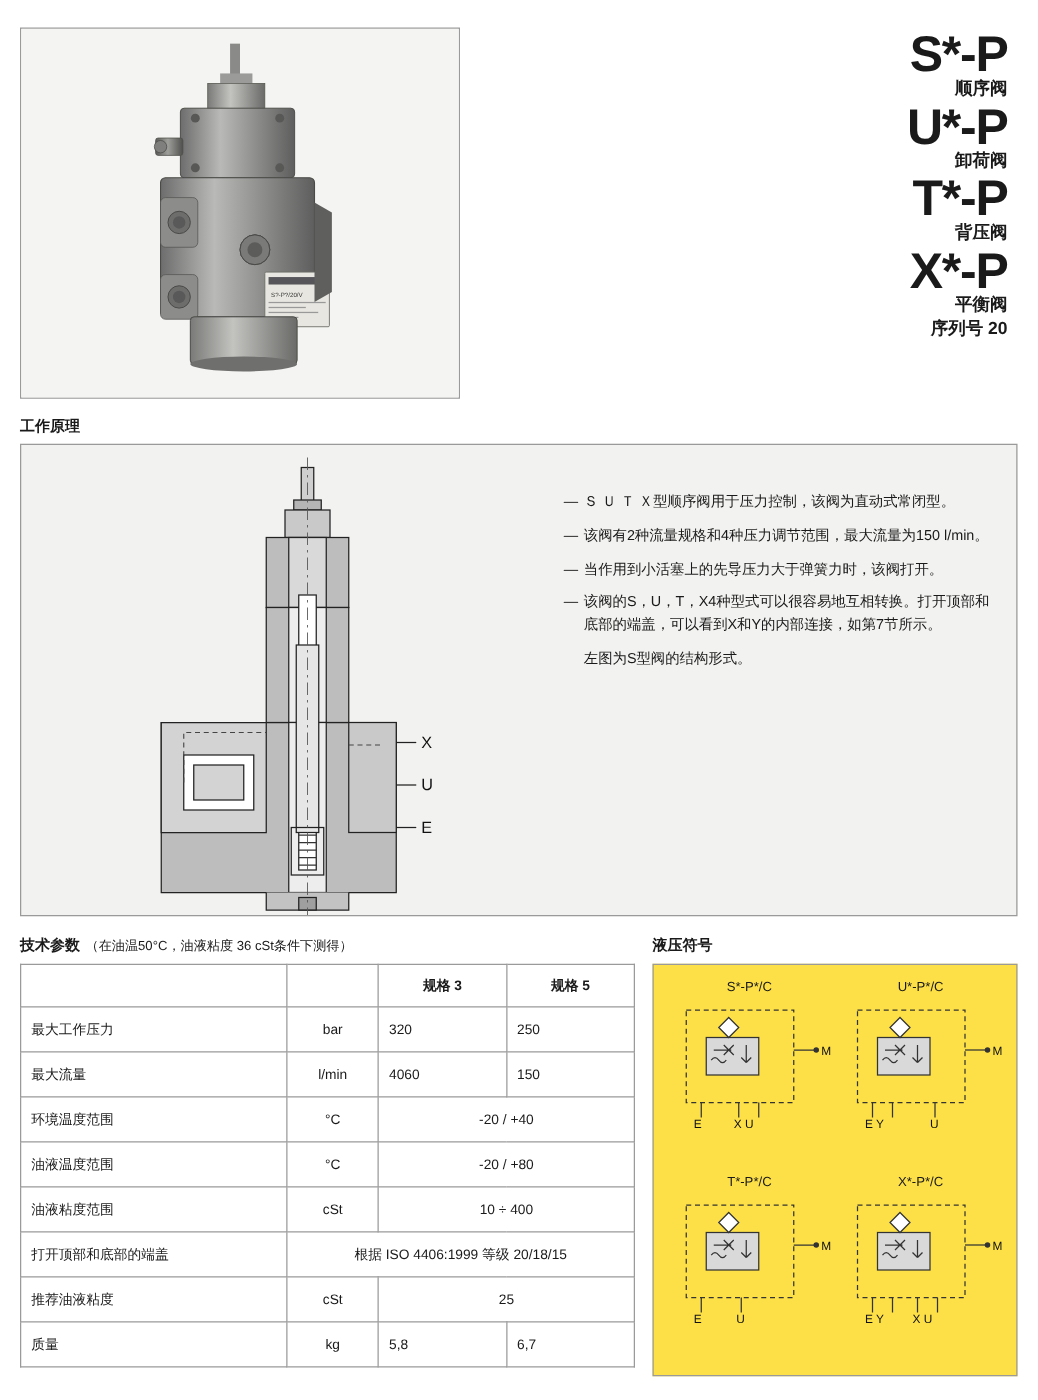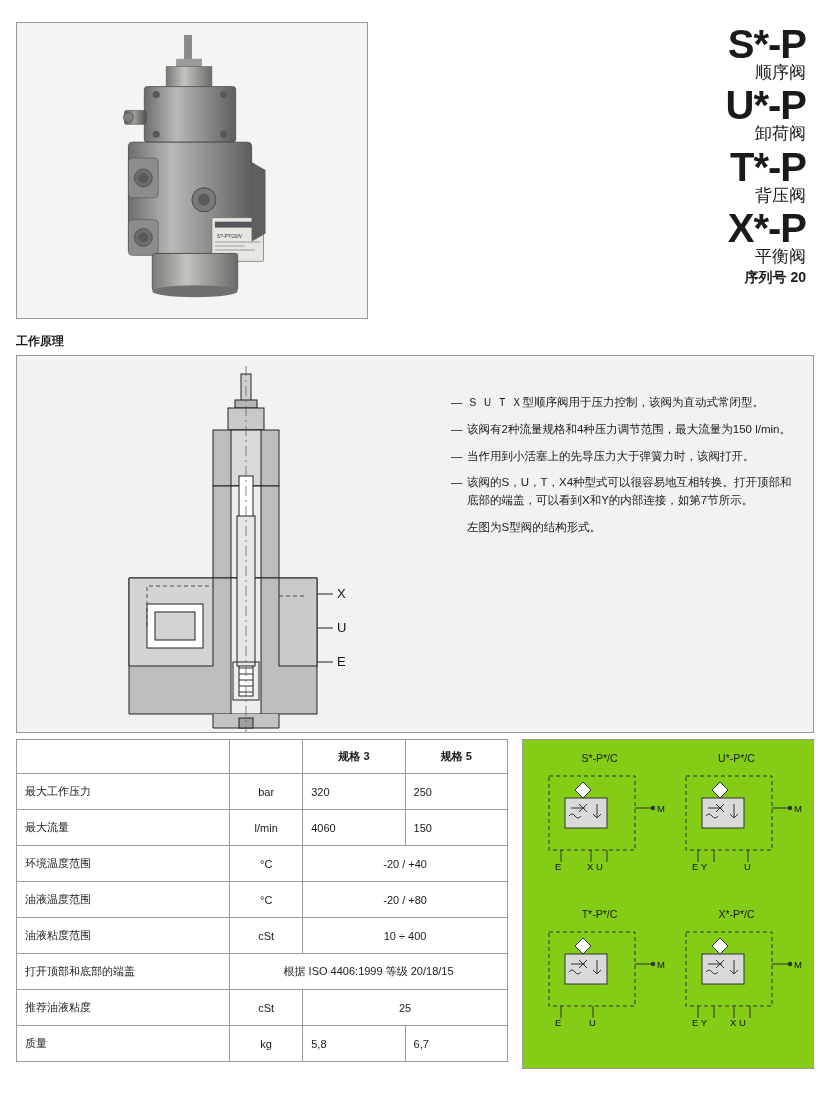--- a/index.html
+++ b/index.html
@@ -33,21 +33,21 @@
     flex: 1;
     text-align: right;
     padding-right: 8px;
     padding-top: 2px;
   }
   .t-row { margin-bottom: 2px; }
   .t-code {
     font-size: 40px; font-weight: bold; letter-spacing: -1px; line-height: 1.0;
     font-family: "Liberation Sans", sans-serif;
   }
-  .t-cn { font-size: 17px; font-weight: normal; line-height: 1.25; margin-top: -2px; }
+  .t-cn { font-size: 14px; font-weight: bold; line-height: 1.25; margin-top: -2px; }
   .serial { font-size: 14px; font-weight: bold; margin-top: 0; }
 
   
   .sec-head { font-size: 12px; font-weight: bold; margin: 14px 0 5px 0; }
 
   
   .principle {
     border: 1px solid #9a9a9a;
     background: #f2f2f0;
     height: 378px;
@@ -79,21 +79,21 @@
   }
   table.spec tr.hdr td { height: 34px; background: #ffffff; font-weight: bold; text-align:center; }
   td.label { width: 204px; }
   td.unit  { width: 70px; text-align: center; }
   td.v3, td.v5 { width: 98px; text-align: left; }
   td.span2 { text-align: center; }
 
   
   .symbols {
     border: 1px solid #9a9a9a;
-    background: #84cc16;
+    background: #fde047;
     height: 330px;
     position: relative;
     padding: 8px;
   }
   .sym-grid { display:flex; flex-wrap: wrap; height:100%; }
   .sym-cell { width:50%; height:50%; position: relative; }
   .sym-title { text-align:center; font-size: 10.5px; margin-top: 4px; }
   .sym-svg { display:block; margin: 0 auto; }
 </style>
 </head>
@@ -266,20 +266,29 @@
         <div class="txt">当作用到小活塞上的先导压力大于弹簧力时，该阀打开。</div>
       </div>
       <div class="bullet">
         <div class="dash">—</div>
         <div class="txt">该阀的S，U，T，X4种型式可以很容易地互相转换。打开顶部和底部的端盖，可以看到X和Y的内部连接，如第7节所示。</div>
       </div>
       <div class="bullet-plain">左图为S型阀的结构形式。</div>
     </div>
   </div>
 
+  <div style="display:flex; gap:14px; margin-top:14px;">
+    <div style="width:492px;">
+      <span class="sec-head" style="margin:0;">技术参数</span>
+      <span class="note" style="font-size:10.5px;">（在油温50°C，油液粘度 36 cSt条件下测得）</span>
+    </div>
+    <div style="flex:1;">
+      <span class="sec-head" style="margin:0;">液压符号</span>
+    </div>
+  </div>
 
   <div class="lower" style="margin-top:6px;">
     <div class="left-col">
       <table class="spec">
         <tbody>
             <tr class="hdr">
           <td class="label"></td>
           <td class="unit"></td>
           <td class="v3">规格  3</td>
           <td class="v5">规格 5</td>

